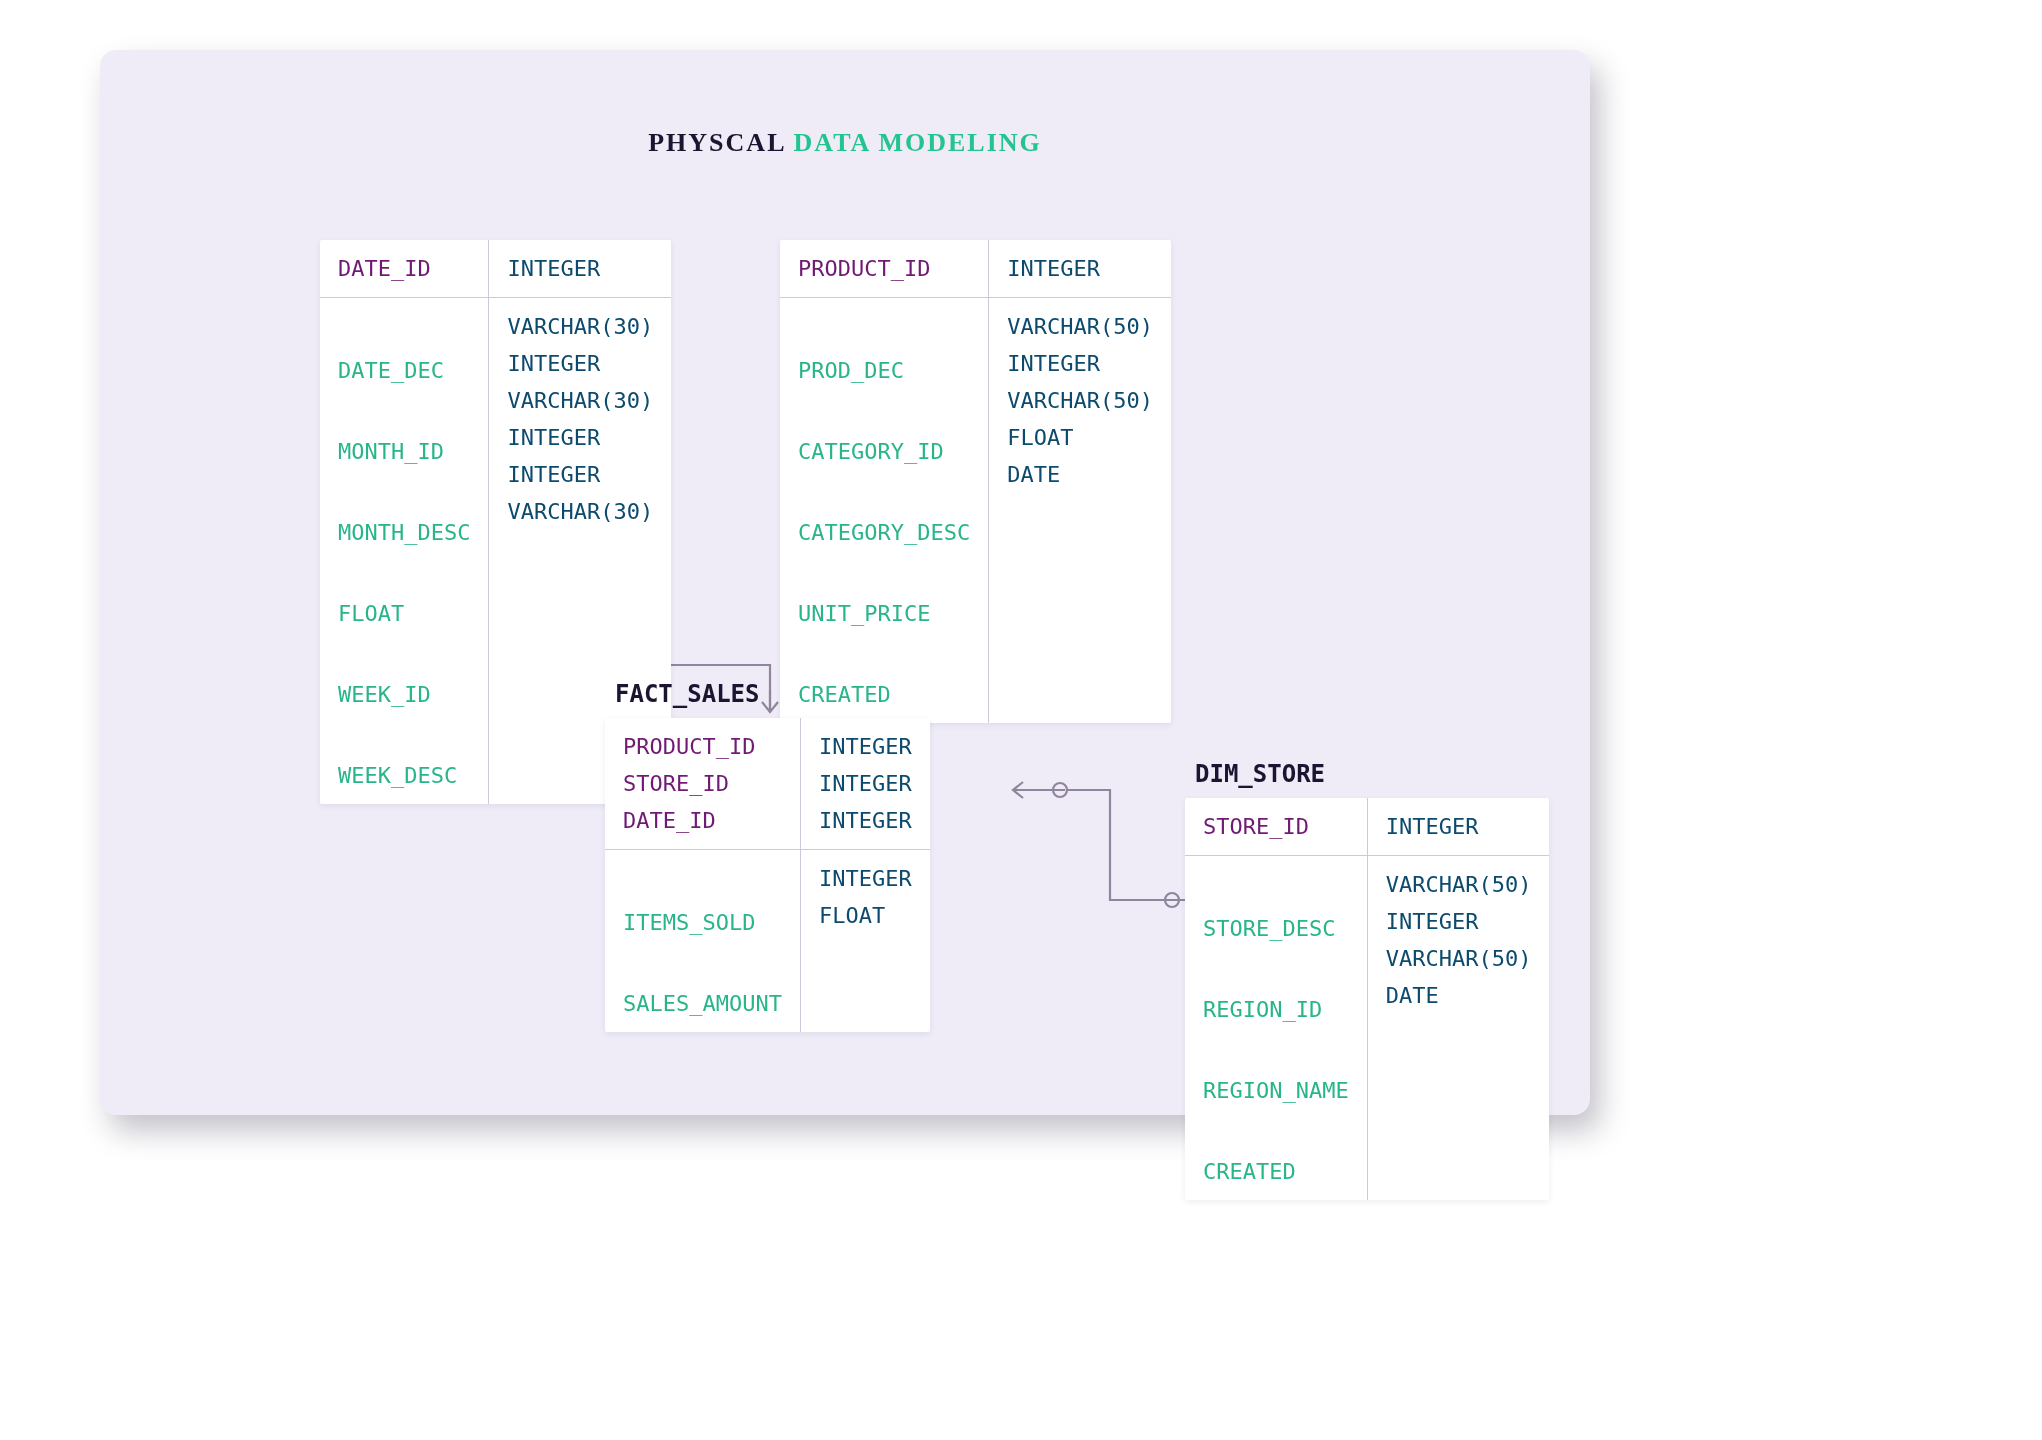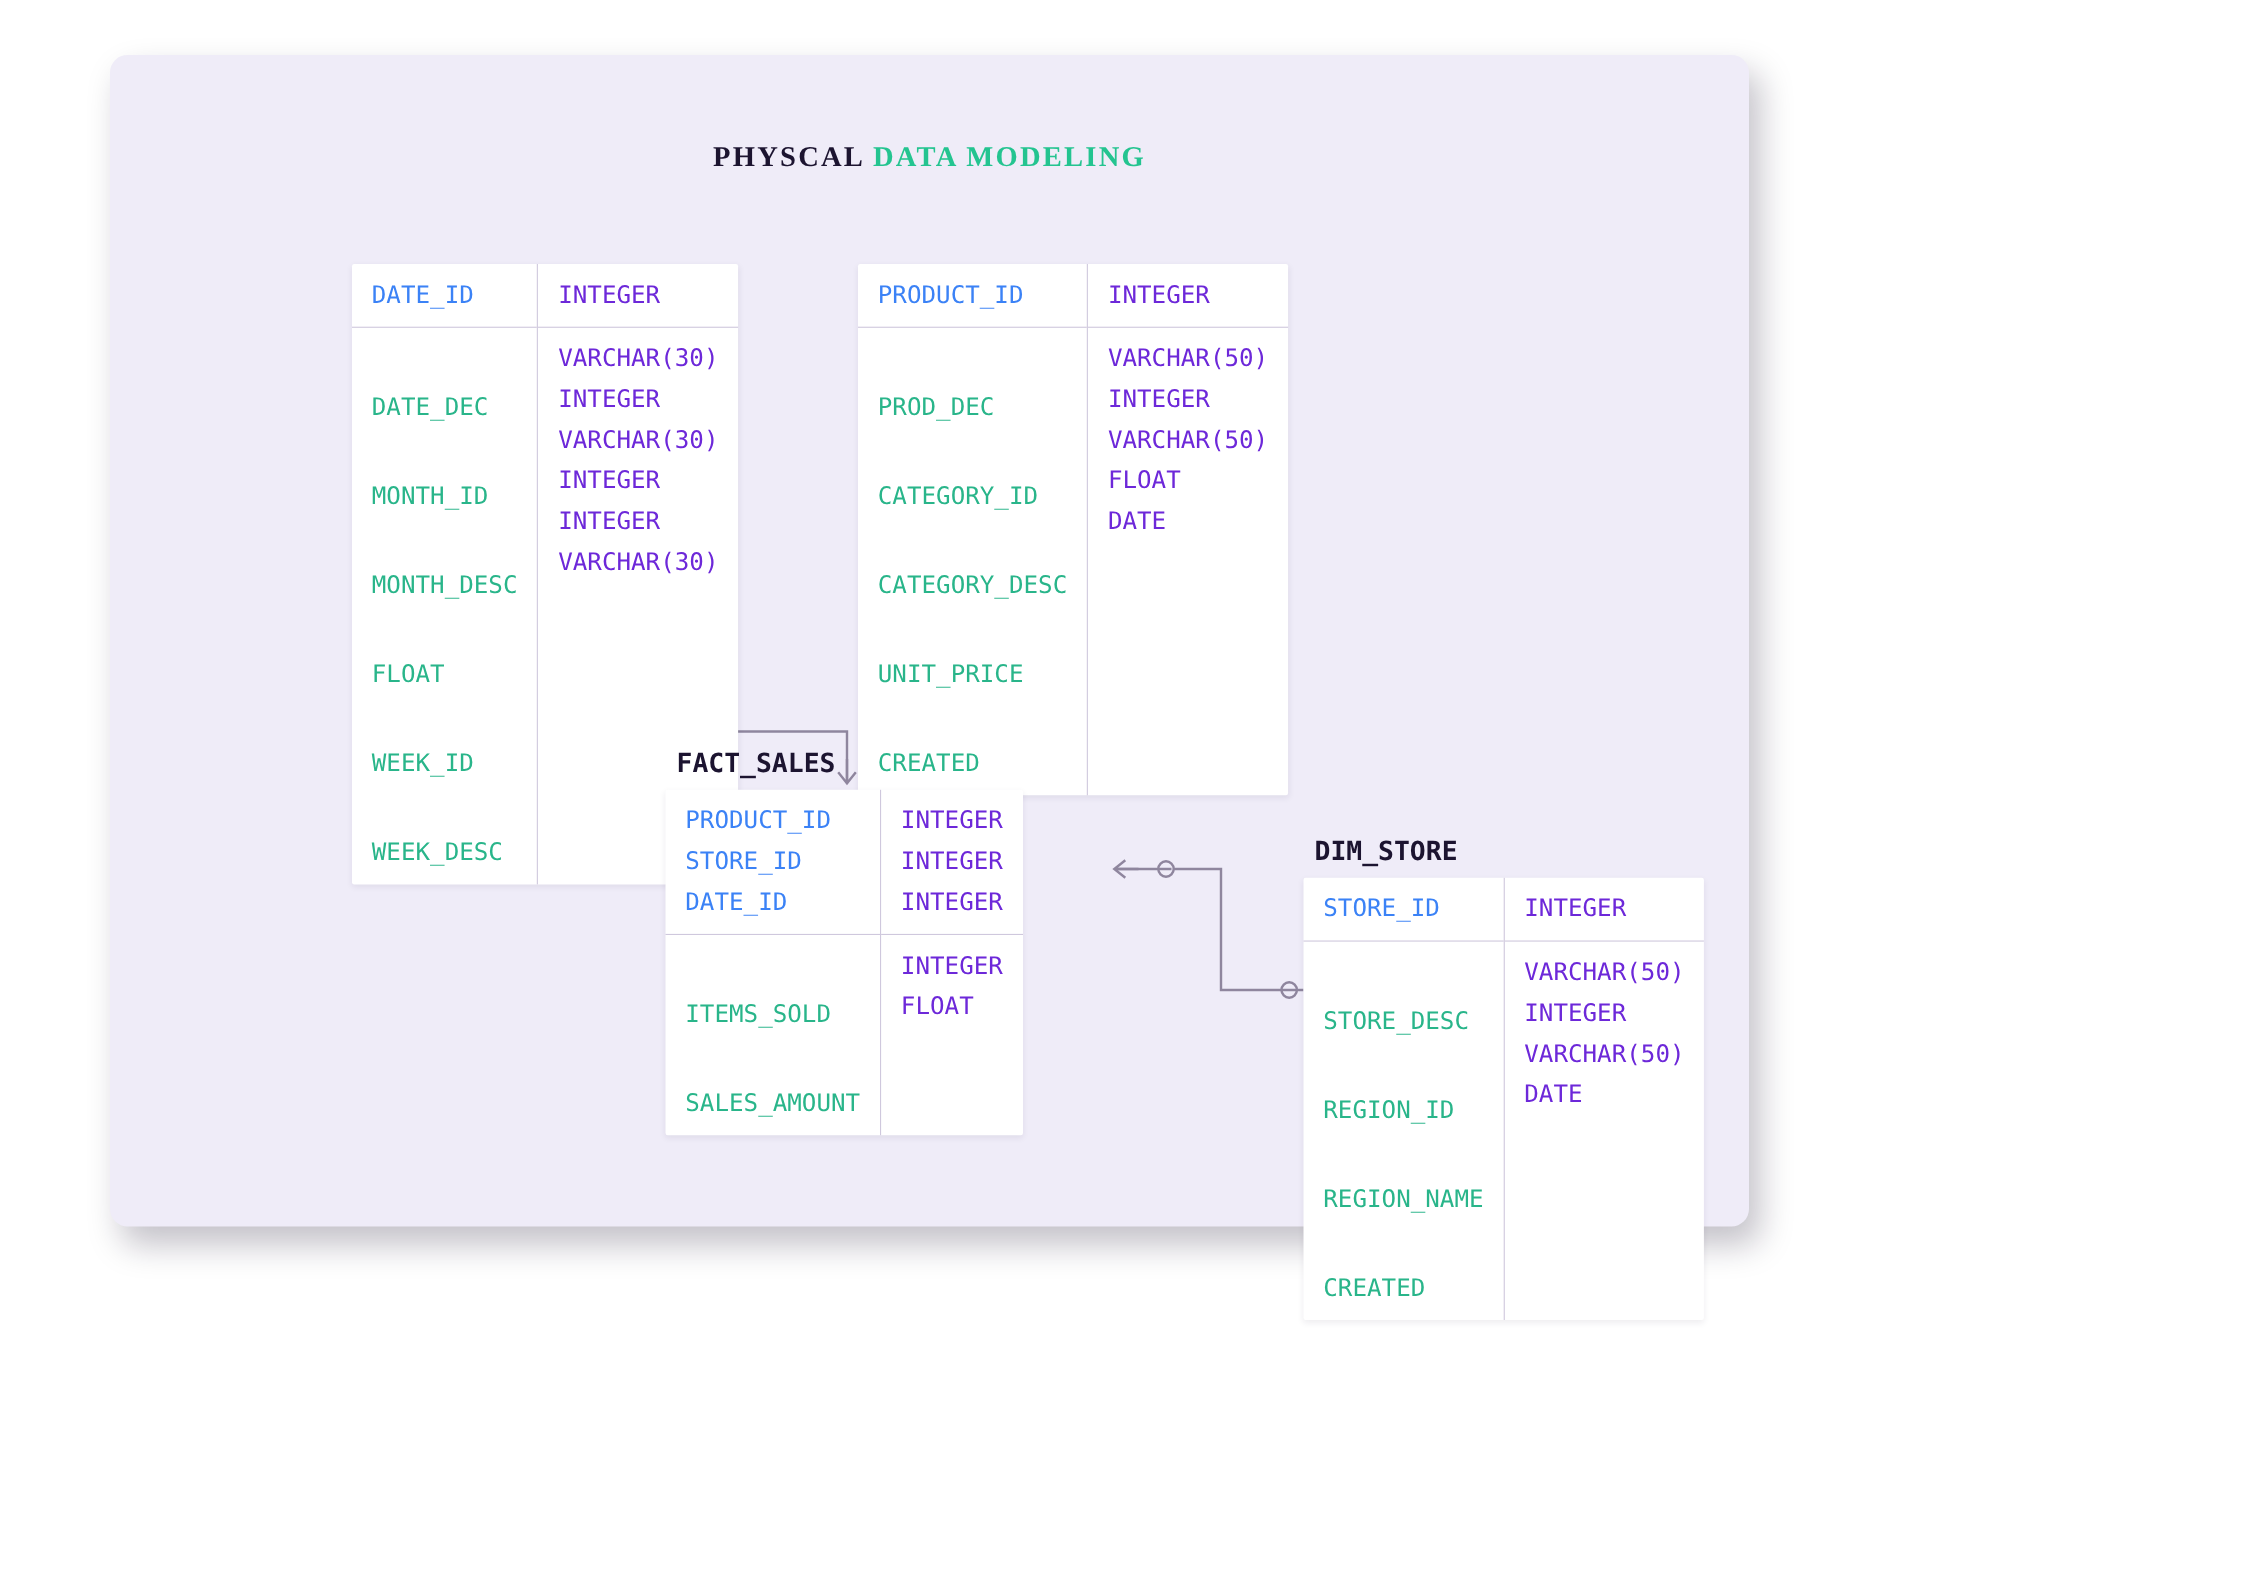--- a/index.html
+++ b/index.html
@@ -50,23 +50,23 @@
   }
   .col.names { }
   .col.types { border-left: 1.5px solid #cfc8dd; }
   .section { padding: 10px 18px; }
   .section + .section { border-top: 1.5px solid #cfc8dd; }
   .cell {
     font-size: 22px;
     line-height: 37px;
     white-space: pre;
   }
-  .pk  { color: #3b82f6; } 
+  .pk  { color: #701a75; } 
   .attr{ color: #29b58a; margin-top: 44px; } 
-  .typ { color: #6d28d9; } 
+  .typ { color: #0c4a6e; } 
 
   svg.connectors {
     position: absolute;
     left: 0; top: 0;
     width: 100%; height: 100%;
     pointer-events: none;
   }
 </style>
 </head>
 <body>

